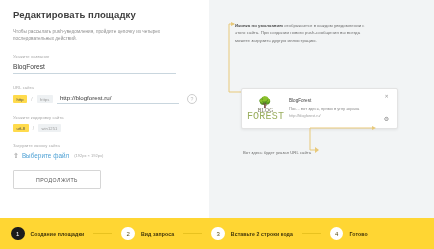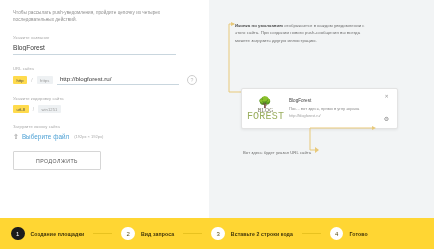--- a/index.html
+++ b/index.html
@@ -123,20 +123,21 @@
           white-space:nowrap;}
   .sline{width:19px;height:1px;background:#e8c21f;margin:0 9px;flex:none;}
 </style>
 </head>
 <body>
 
 <div class="screen">
 
   <div class="form-col">
 
+    <div class="title">Редактировать площадку</div>
     <div class="subtitle">Чтобы рассылать push-уведомления, пройдите цепочку из четырех последовательных действий.</div>
 
     <div class="field">
       <div class="flabel">Укажите название</div>
       <input class="text-input" type="text" value="BlogForest" style="">
     </div>
 
     <div class="field">
       <div class="flabel">URL сайта</div>
       <div class="url-row">

